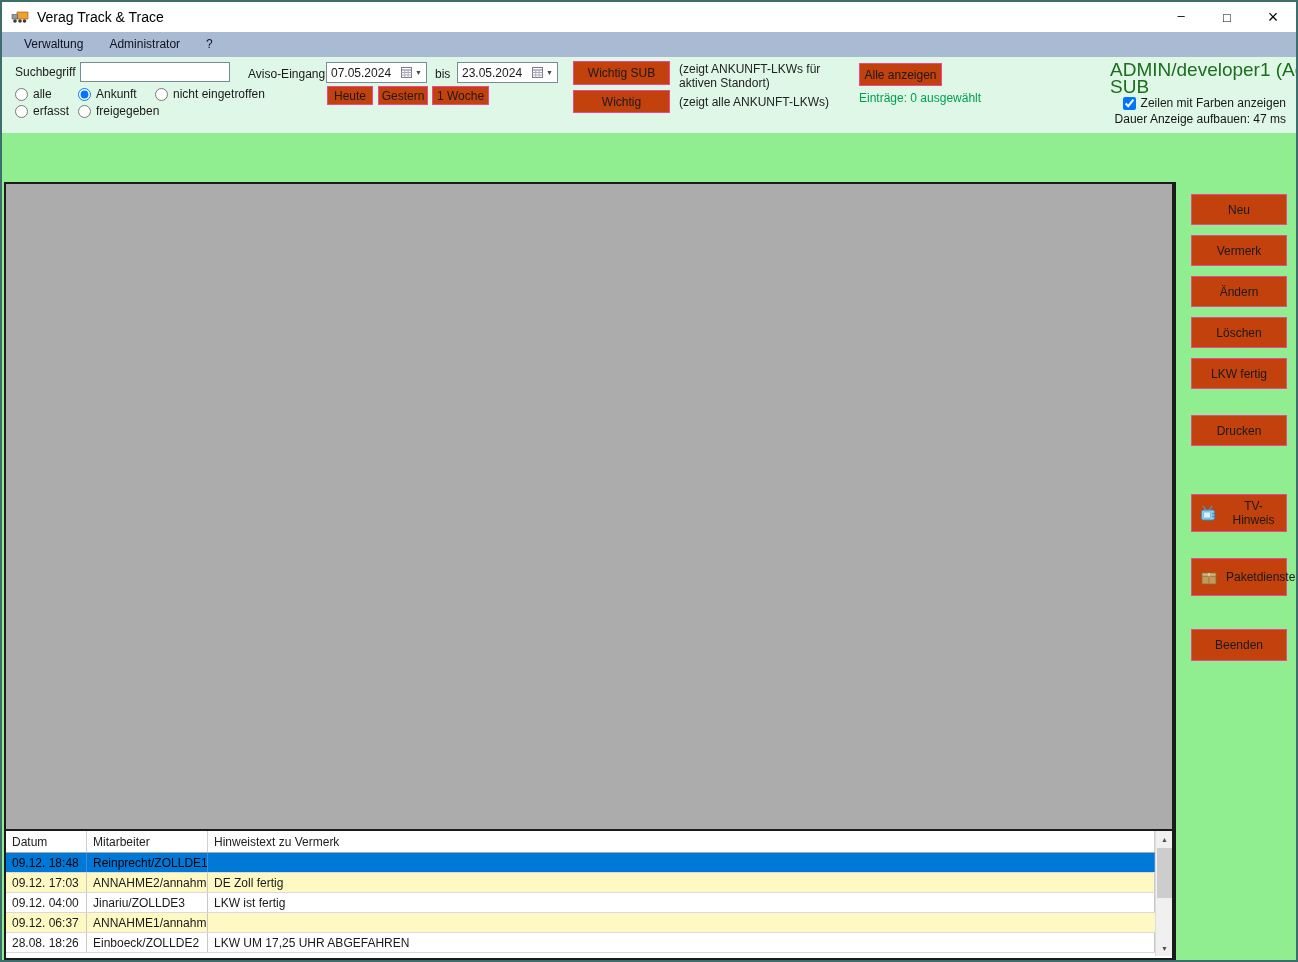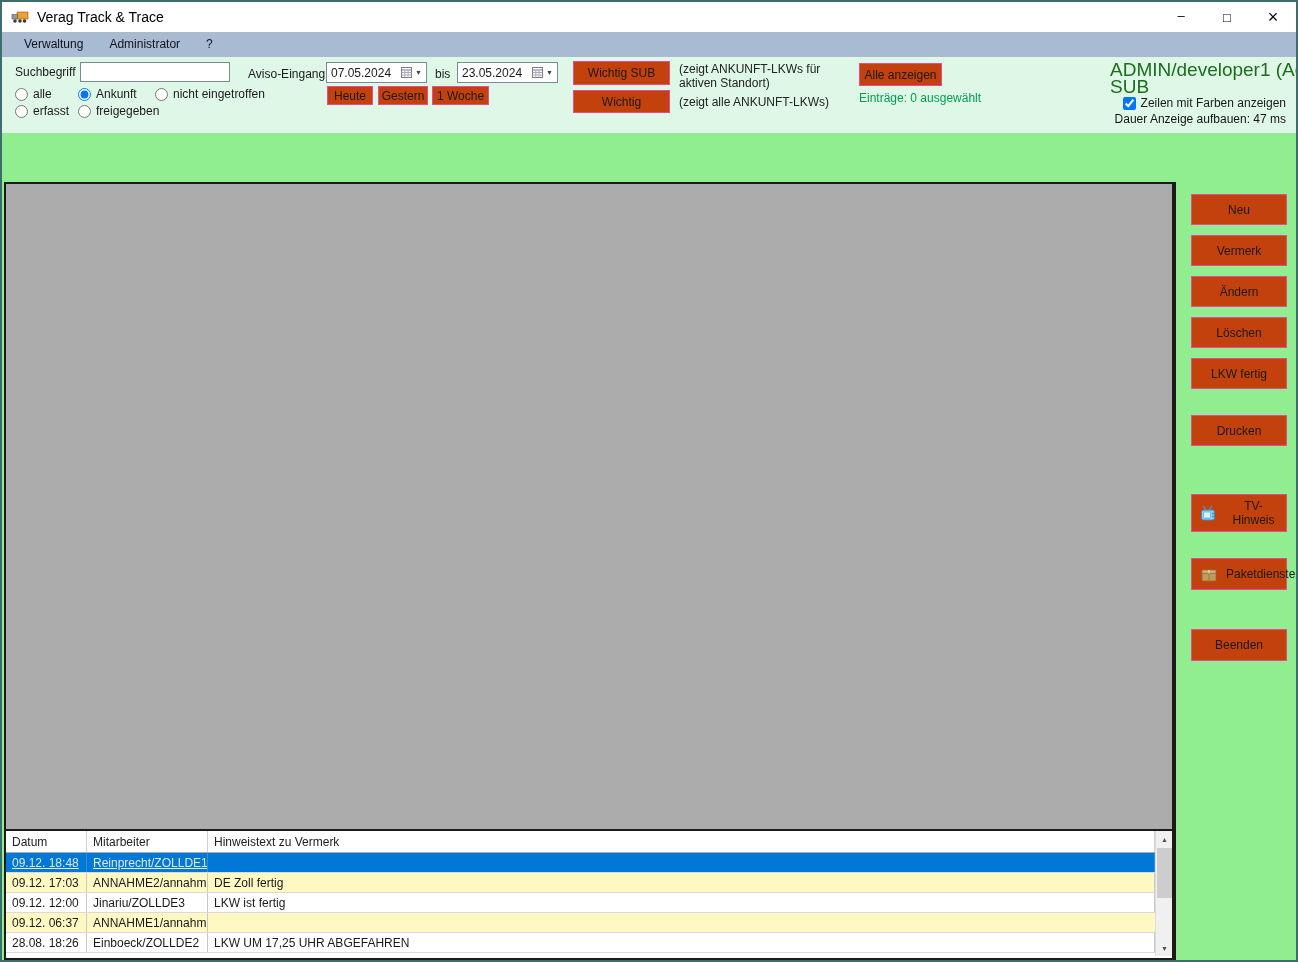--- a/index.html
+++ b/index.html
@@ -55,21 +55,21 @@
   .tablearea { position:relative; height:125px; background:#fff; overflow:hidden; }
   .thead { display:flex; height:22px; border-bottom:1px solid #a8a8a8; background:#fff; padding-right:17px; }
   .th { border-right:1px solid #d0d0d0; padding:4px 0 0 6px; color:#202020; }
   .trow { display:flex; height:20px; border-bottom:1px solid #dadada; }
   .td { border-right:1px solid #c8c8c8; padding:3px 0 0 6px; overflow:hidden; }
   .col-datum { width:81px; flex:none; }
   .col-mit { width:121px; flex:none; }
   .col-hin { flex:1; }
   .rows { padding-right:17px; }
   .trow.alt { background:#fef9c3; }
-  .trow.selected { background:#0078D7; color:#e5e5e5;text-decoration:underline; }
+  .trow.selected { background:#0078D7; color:#000000; }
   .trow.selected .td { border-right-color:#3a8ed9; }
 
   
   .vscroll { position:absolute; top:0; right:0; bottom:0; width:17px; background:#F0F0F0; border-left:1px solid #dcdcdc; }
   .varrow { position:absolute; left:0; width:17px; height:16px; display:flex; align-items:center; justify-content:center; font-size:7px; color:#505050; }
   .varrow.up { top:0; }
   .varrow.down { bottom:0; }
   .vthumb { position:absolute; top:17px; left:1px; width:15px; height:50px; background:#CDCDCD; }
 
   
@@ -215,21 +215,21 @@
           <div class="td col-datum">09.12. 18:48</div>
           <div class="td col-mit">Reinprecht/ZOLLDE1</div>
           <div class="td col-hin"></div>
         </div>
         <div class="trow alt">
           <div class="td col-datum">09.12. 17:03</div>
           <div class="td col-mit">ANNAHME2/annahme2</div>
           <div class="td col-hin">DE Zoll fertig</div>
         </div>
         <div class="trow">
-          <div class="td col-datum">09.12. 12:00</div>
+          <div class="td col-datum">09.12. 04:00</div>
           <div class="td col-mit">Jinariu/ZOLLDE3</div>
           <div class="td col-hin">LKW ist fertig</div>
         </div>
         <div class="trow alt">
           <div class="td col-datum">09.12. 06:37</div>
           <div class="td col-mit">ANNAHME1/annahme1</div>
         </div>
         <div class="trow">
           <div class="td col-datum">28.08. 18:26</div>
           <div class="td col-mit">Einboeck/ZOLLDE2</div>
@@ -259,21 +259,21 @@
           <line x1="9" y1="5" x2="12" y2="1" stroke="#4a9cd4" stroke-width="1.2"></line>
           <rect x="1.5" y="5" width="13" height="10" rx="2" fill="#8ed0ee" stroke="#3a8cc4" stroke-width="1"></rect>
           <rect x="3.5" y="7" width="7" height="6" rx="1" fill="#d8f2fc" stroke="#5aacd4" stroke-width="0.7"></rect>
           <circle cx="13" cy="8.5" r="0.9" fill="#3a8cc4"></circle>
           <circle cx="13" cy="11.5" r="0.9" fill="#3a8cc4"></circle>
         </svg>
       </span>
       <span class="lbl">TV-Hinweis</span>
     </button>
 
-    <button class="btn side-btn icon-btn" style="top:376px; height:32px;">
+    <button class="btn side-btn icon-btn" style="top:376px; height:38px;">
       <span>
         <svg width="18" height="16" viewBox="0 0 18 16">
           <rect x="2" y="4" width="14" height="11" fill="#c49a5a" stroke="#8a6a3a" stroke-width="0.8"></rect>
           <rect x="2" y="4" width="14" height="3.2" fill="#d9b275" stroke="#8a6a3a" stroke-width="0.8"></rect>
           <line x1="9" y1="4" x2="9" y2="15" stroke="#a5824a" stroke-width="1.4"></line>
           <line x1="9" y1="4" x2="9" y2="7.2" stroke="#efe0c0" stroke-width="1.4"></line>
         </svg>
       </span>
       <span class="lbl">Paketdienste</span>
     </button>

